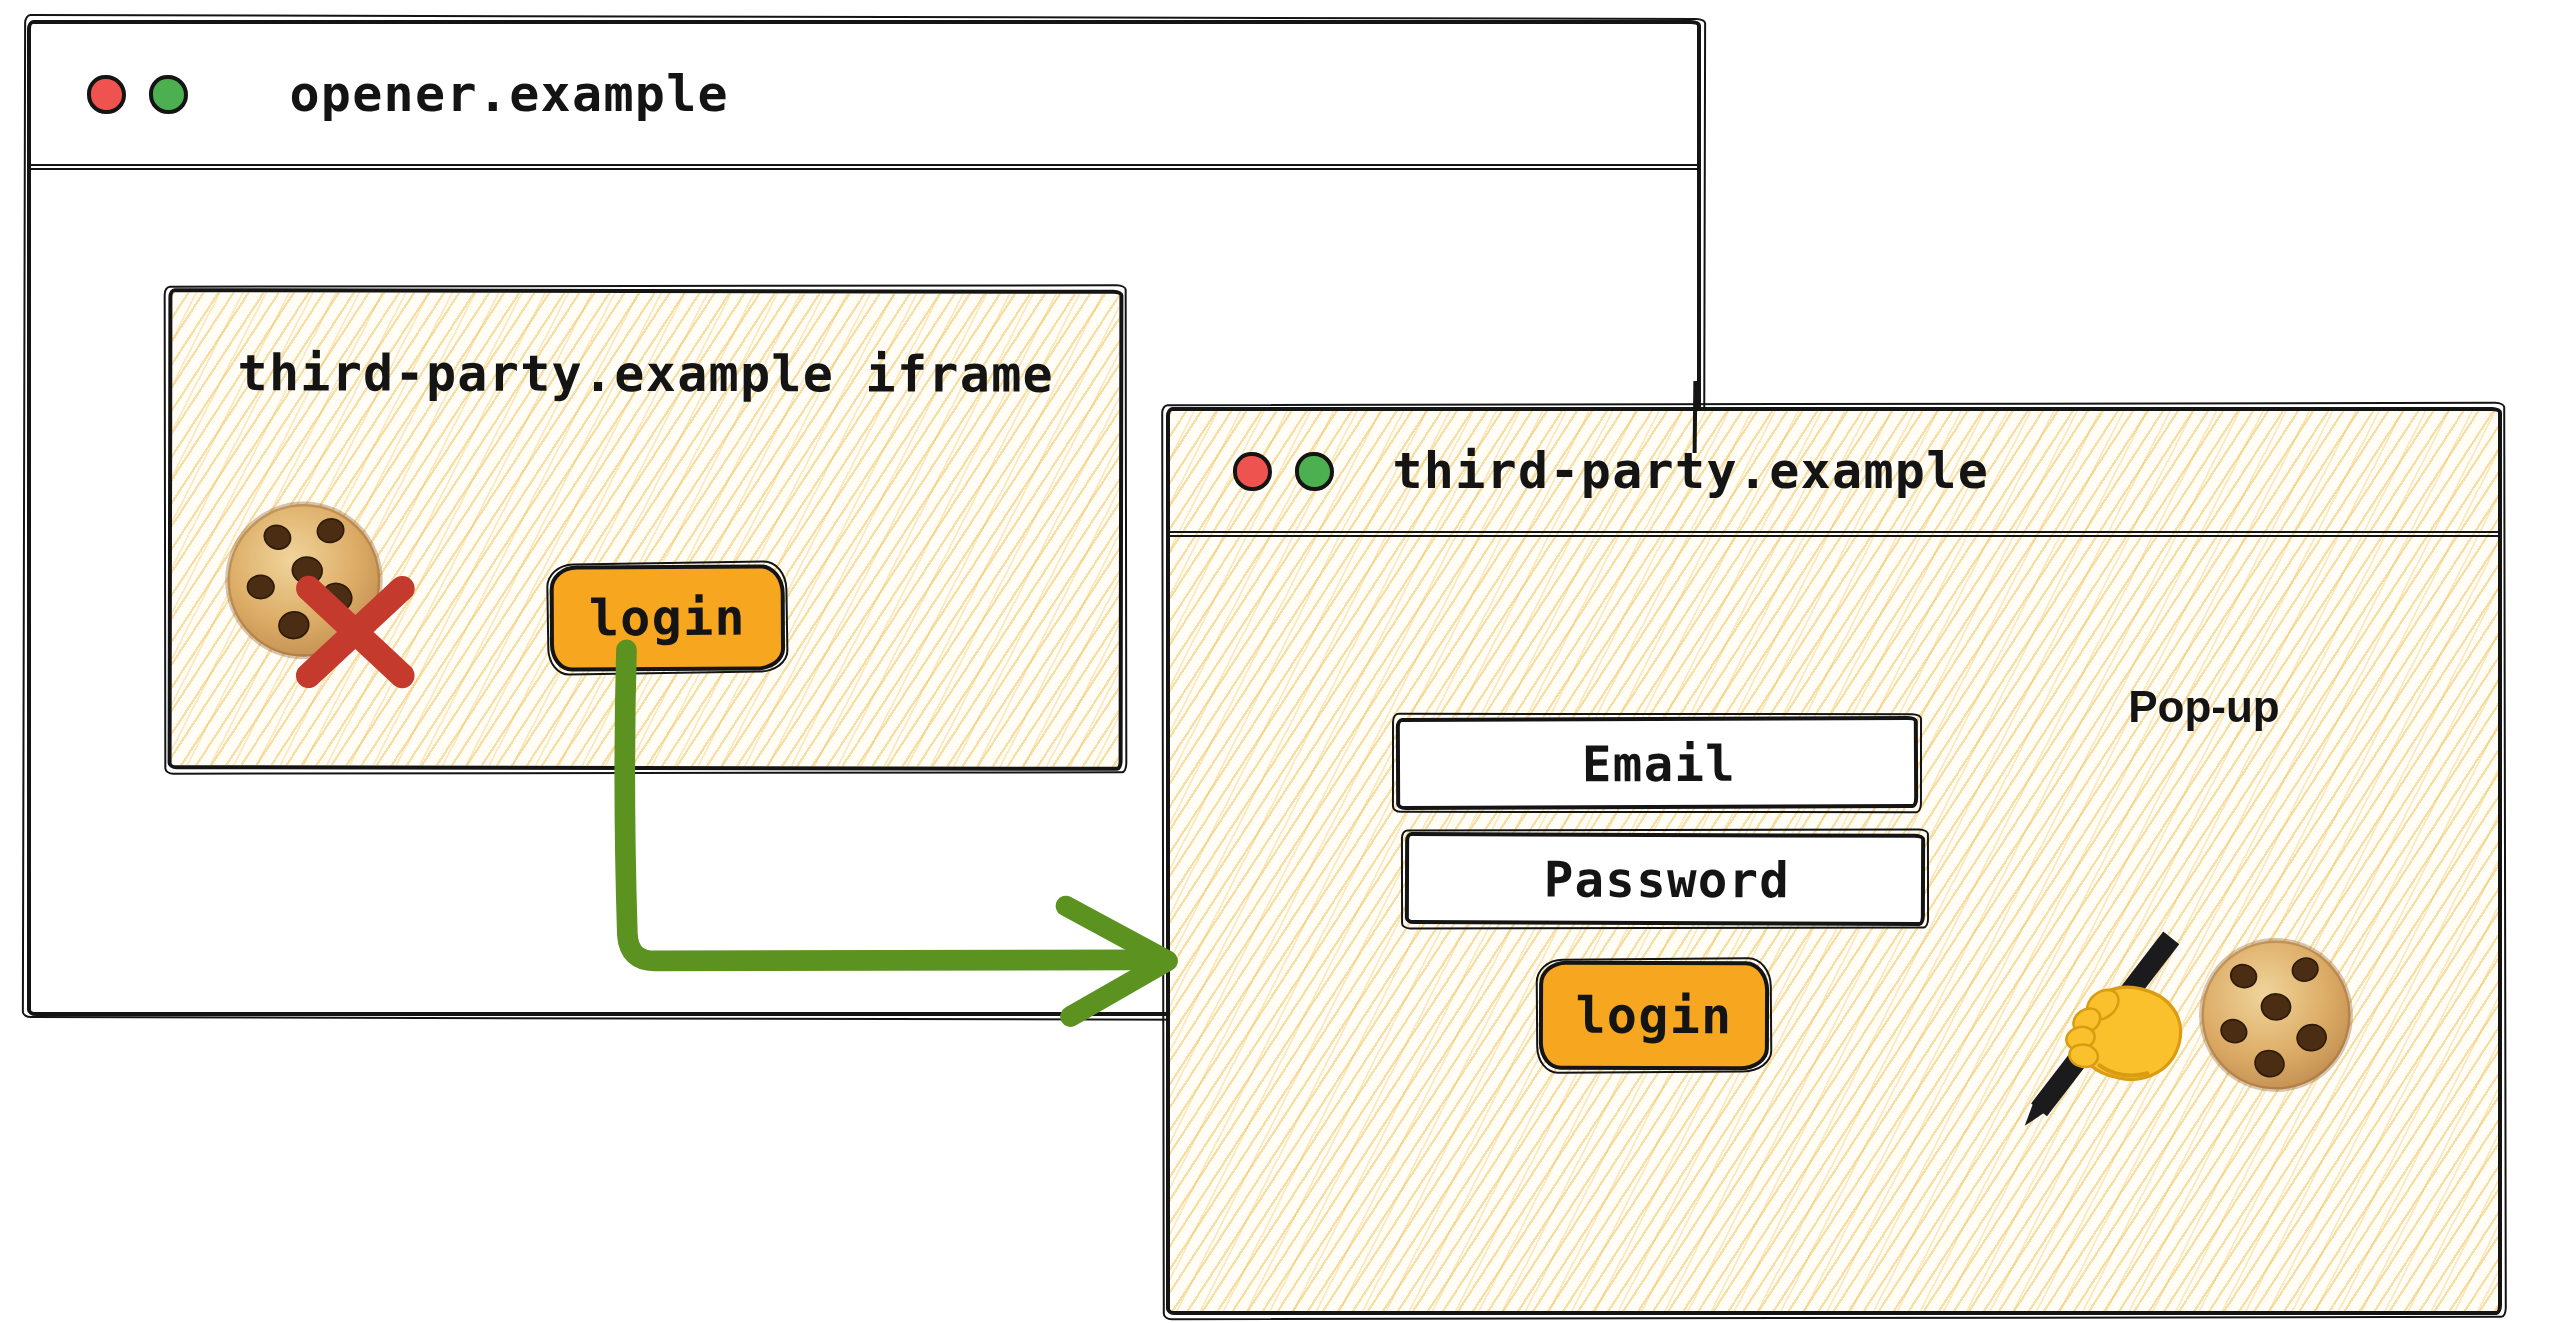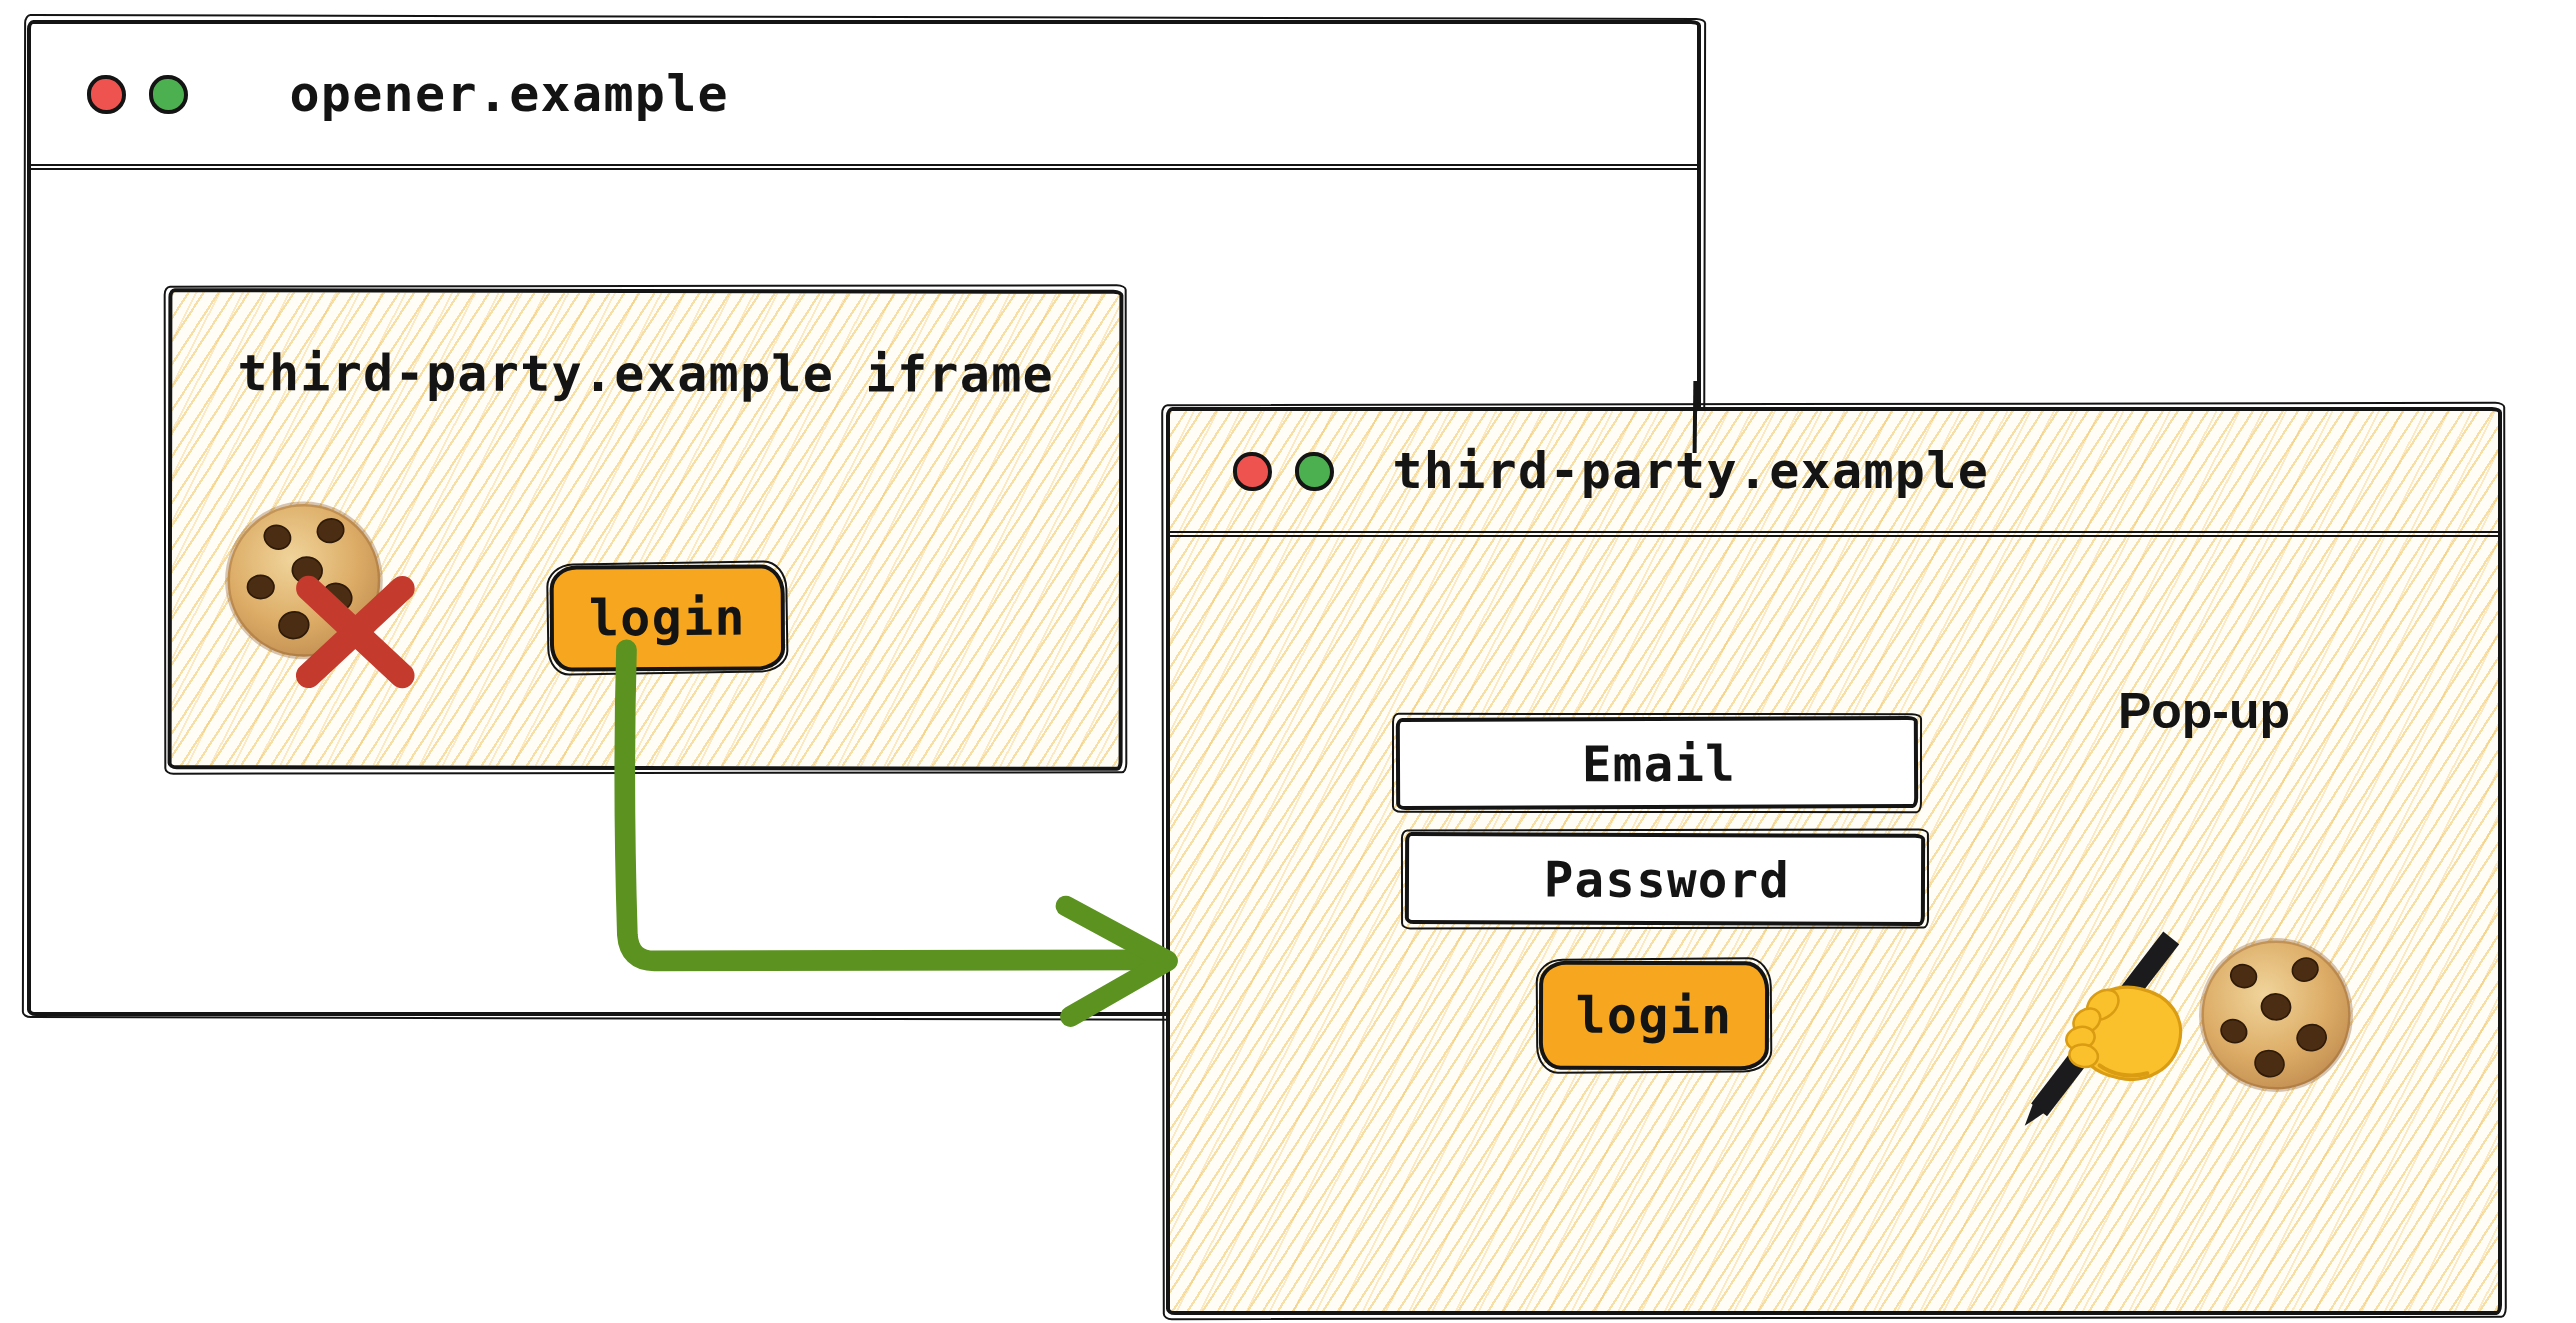--- a/index.html
+++ b/index.html
@@ -65,21 +65,21 @@
     width:100%;height:100%;border:none;background:transparent;outline:none;
     text-align:center;font-family:inherit;font-size:49px;font-weight:700;letter-spacing:1.3px;color:#141414;
   }
   .inp-email{left:226px;top:306px;width:522px;height:92px;transform:rotate(-.25deg);}
   .inp-email::after{transform:rotate(.3deg);}
   .inp-password{left:235px;top:422px;width:520px;height:92px;transform:rotate(.2deg);}
   .inp-password::after{transform:rotate(-.3deg);}
   
   .popup-label{
     position:absolute;left:890px;top:271px;width:288px;text-align:center;
-    font-family:"Liberation Sans","DejaVu Sans",sans-serif;font-size:50px;font-weight:600;
+    font-family:"Liberation Sans","DejaVu Sans",sans-serif;font-size:44px;font-weight:600;
   }
   
   .cookie-wrap{position:absolute;left:49px;top:205px;width:324px;height:297px;}
   .cookie-svg{position:absolute;left:0;top:0;}
   .xmark{position:absolute;left:61px;top:65px;width:148px;height:139px;}
   .xmark i{
     position:absolute;left:61px;top:-7.2px;width:25px;height:153px;background:#c43a2c;border-radius:12.6px;
   }
   .xmark .x1{transform:rotate(47deg);}
   .xmark .x2{transform:rotate(-47deg);}

